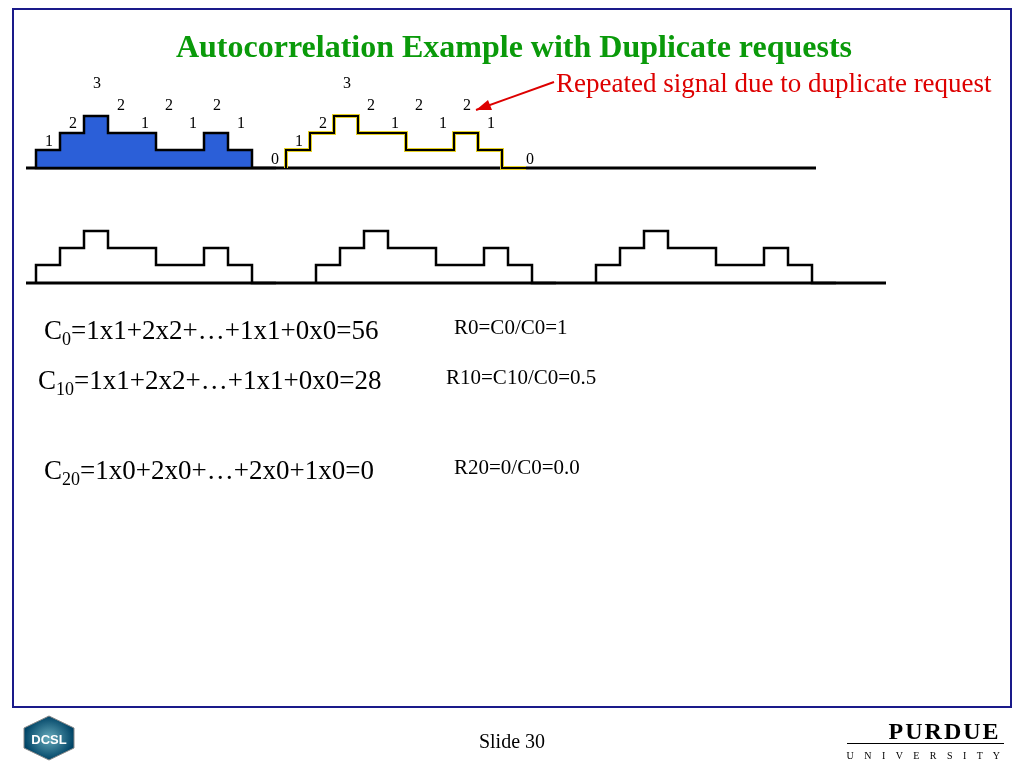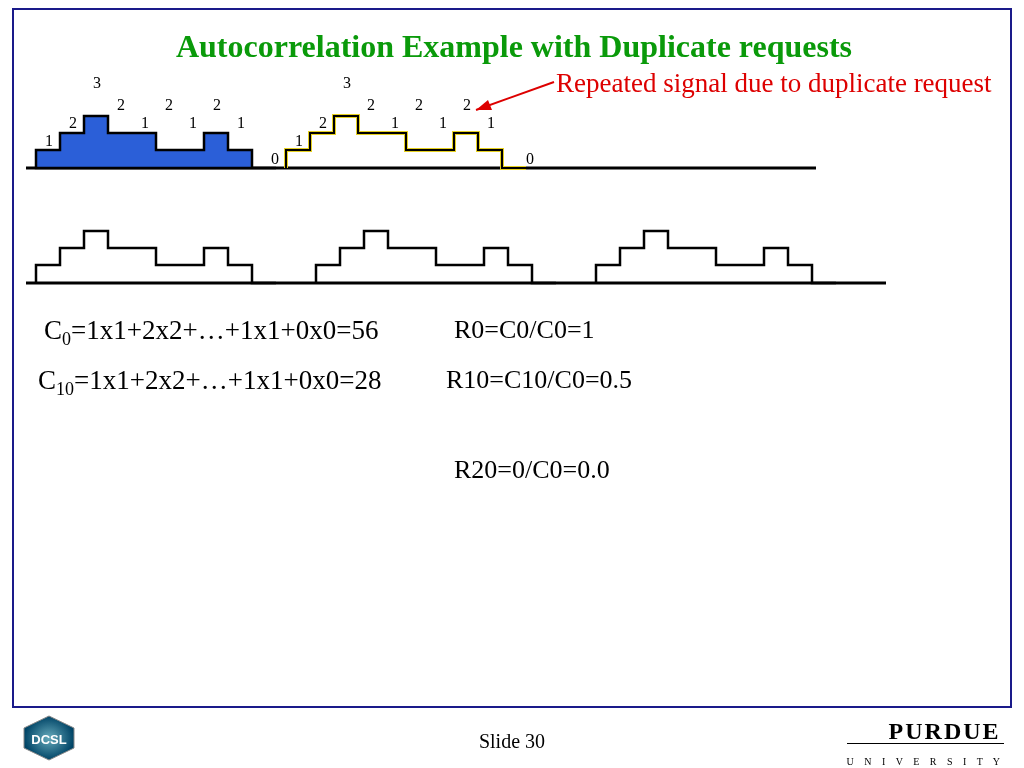--- a/index.html
+++ b/index.html
@@ -10,31 +10,31 @@
   .title {
     position:absolute; left:0; width:1000px; top:18px;
     text-align:center; color:#0a9a0a; font-weight:bold; font-size:32px;
   }
   .annotation {
     position:absolute; left:542px; top:58px; color:#d00; font-size:27px;
   }
   .signal { position:absolute; }
   .eq-block { position:absolute; left:30px; font-size:27px; color:#000; }
   .eq-block .sub { font-size:18px; vertical-align:sub; }
-  .eq-r { position:absolute; left:440px; font-size:26px; }
+  .eq-r { position:absolute; left:440px; font-size:21px; }
   .footer-num { position:absolute; left:0; width:1024px; top:730px; text-align:center; font-size:20px; color:#000; }
   .logo-left {
     position:absolute; left:14px; top:714px; width:70px; height:48px;
   }
   .logo-right {
     position:absolute; right:20px; top:718px;
     font-family: Georgia, serif; color:#000;
   }
   .logo-right .p-word { font-size:24px; letter-spacing:2px; font-weight:bold;margin-left:42px; }
-  .logo-right .p-sub  { font-size:10px; letter-spacing:4px; border-top:1px solid #000; display:block; margin-top:-2px; padding-top:12px;}
+  .logo-right .p-sub  { font-size:10px; letter-spacing:4px; border-top:1px solid #000; display:block; margin-top:-2px; padding-top:6px;}
   .lbl { position:absolute; font-size:16px; color:#000; text-align:center; width:24px; transform:translateX(-12px); }
 </style>
 </head>
 <body>
 
 <div class="slide-frame">
 
   <div class="title">Autocorrelation Example with Duplicate requests</div>
 
   <div class="annotation">Repeated signal due to duplicate request</div>
@@ -104,20 +104,23 @@
     <span>R</span><span class="sub">0</span><span>=C</span><span class="sub">0</span><span>/C</span><span class="sub">0</span><span>=1</span>
   </div>
 
   <div class="eq-block" style="top:355px; left:24px;">
     <span>C</span><span class="sub">10</span><span>=1x1+2x2+…+1x1+0x0=28</span>
   </div>
   <div class="eq-r" style="top:355px; left:432px;">
     <span>R</span><span class="sub">10</span><span>=C</span><span class="sub">10</span><span>/C</span><span class="sub">0</span><span>=0.5</span>
   </div>
 
+  <div class="eq-block" style="top:445px;">
+    <span>C</span><span class="sub">20</span><span>=1x0+2x0+…+2x0+1x0=0</span>
+  </div>
   <div class="eq-r" style="top:445px;">
     <span>R</span><span class="sub">20</span><span>=0/C</span><span class="sub">0</span><span>=0.0</span>
   </div>
 
 </div>
 
 <div class="footer-num">Slide 30</div>
 
 <div class="logo-left">
   <svg width="70" height="48">

